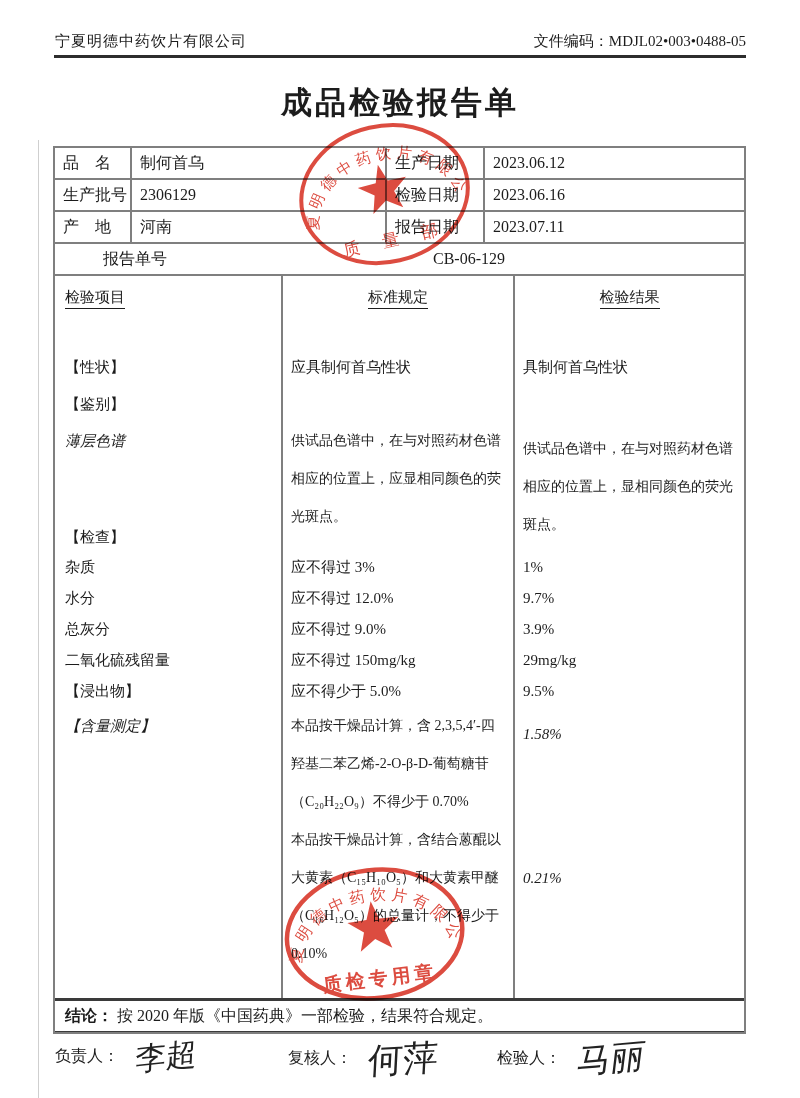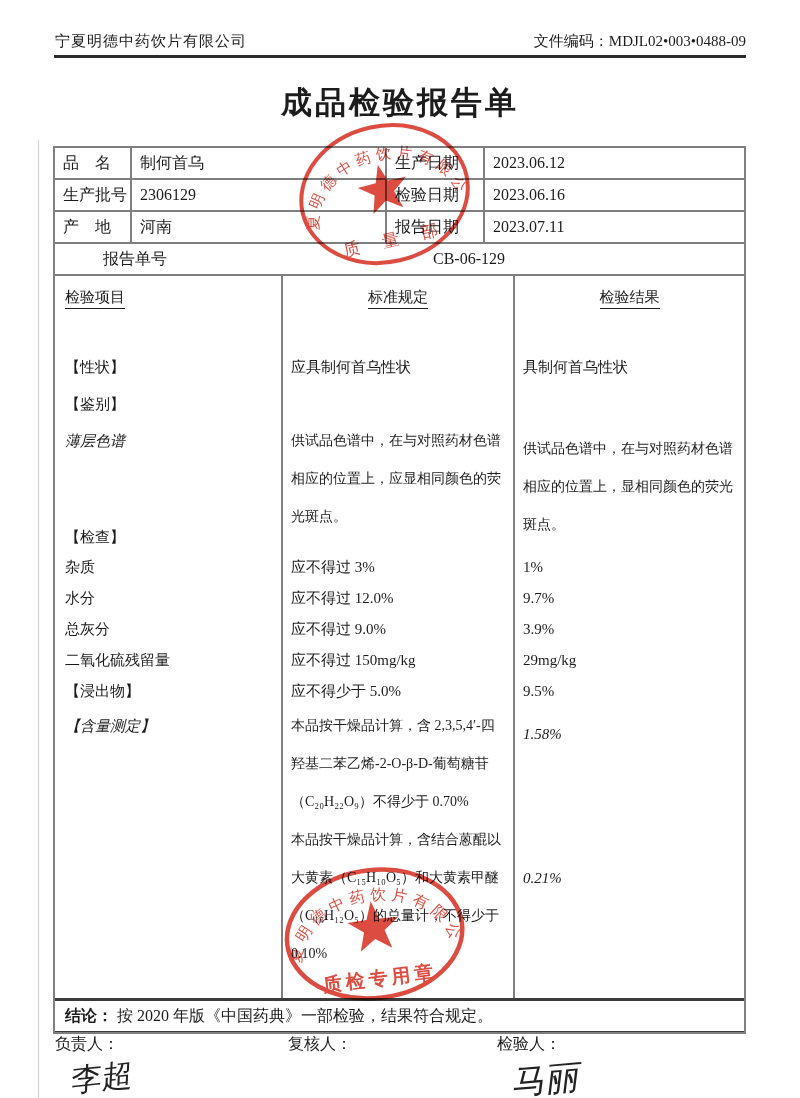--- a/index.html
+++ b/index.html
@@ -51,41 +51,41 @@
   .para{line-height:38px;word-break:break-all;}
   .topline{line-height:38px;font-style:italic;}
   .pad38{padding-top:38px;}
 
   
   .concl{display:flex;align-items:center;height:34px;border-top:3px solid #3a3a3a;
          border-bottom:1px solid #3a3a3a;font-size:16px;padding:0 10px;}
   .concl b{margin-right:4px;}
 
   
-  .siggroup{position:absolute;top:1034px;font-size:16px;display:flex;align-items:flex-start;flex-direction:column;}
-  .sg1{left:55px;} .sg2{left:288px;gap:45px;} .sg3{left:497px;}
+  .siggroup{position:absolute;top:1034px;font-size:16px;display:flex;align-items:center;}
+  .sg1{left:55px;} .sg2{left:288px;} .sg3{left:497px;}
   .sig-name{display:inline-block;margin-left:16px;margin-top:2px;font-size:31px;
             font-family:"DejaVu Serif",serif;transform:rotate(-6deg) skewX(-9deg);color:#222;}
   .sg2 .sig-name{font-size:35px;transform:rotate(-3deg) skewX(-6deg);}
   .sg3 .sig-name{font-size:34px;transform:rotate(-5deg) skewX(-12deg);}
 
   
   .stamp{position:absolute;mix-blend-mode:multiply;opacity:0.9;}
   .stamp-top{left:295px;top:120px;transform:rotate(-13deg);}
   .stamp-bottom{left:281px;top:866px;transform:rotate(-7deg);}
   .stamp text{font-family:"Liberation Sans","DejaVu Sans",sans-serif;}
 </style>
 </head>
 <body>
 
 <div class="page">
   <div class="scan-edge"></div>
 
   <div class="hdr-company">宁夏明德中药饮片有限公司</div>
-  <div class="hdr-code"><span>文件编码：</span><span>MDJL02•003•0488-09</span></div>
+  <div class="hdr-code"><span>文件编码：</span><span>MDJL02•003•0488-05</span></div>
   <div class="hdr-rule"></div>
   <div class="title">成品检验报告单</div>
 
   <div class="frame">
 
     <div class="irow">
       <div class="icell i1">品　名</div>
       <div class="icell i2">制何首乌</div>
       <div class="icell i3">生产日期</div>
       <div class="icell i4">2023.06.12</div>

